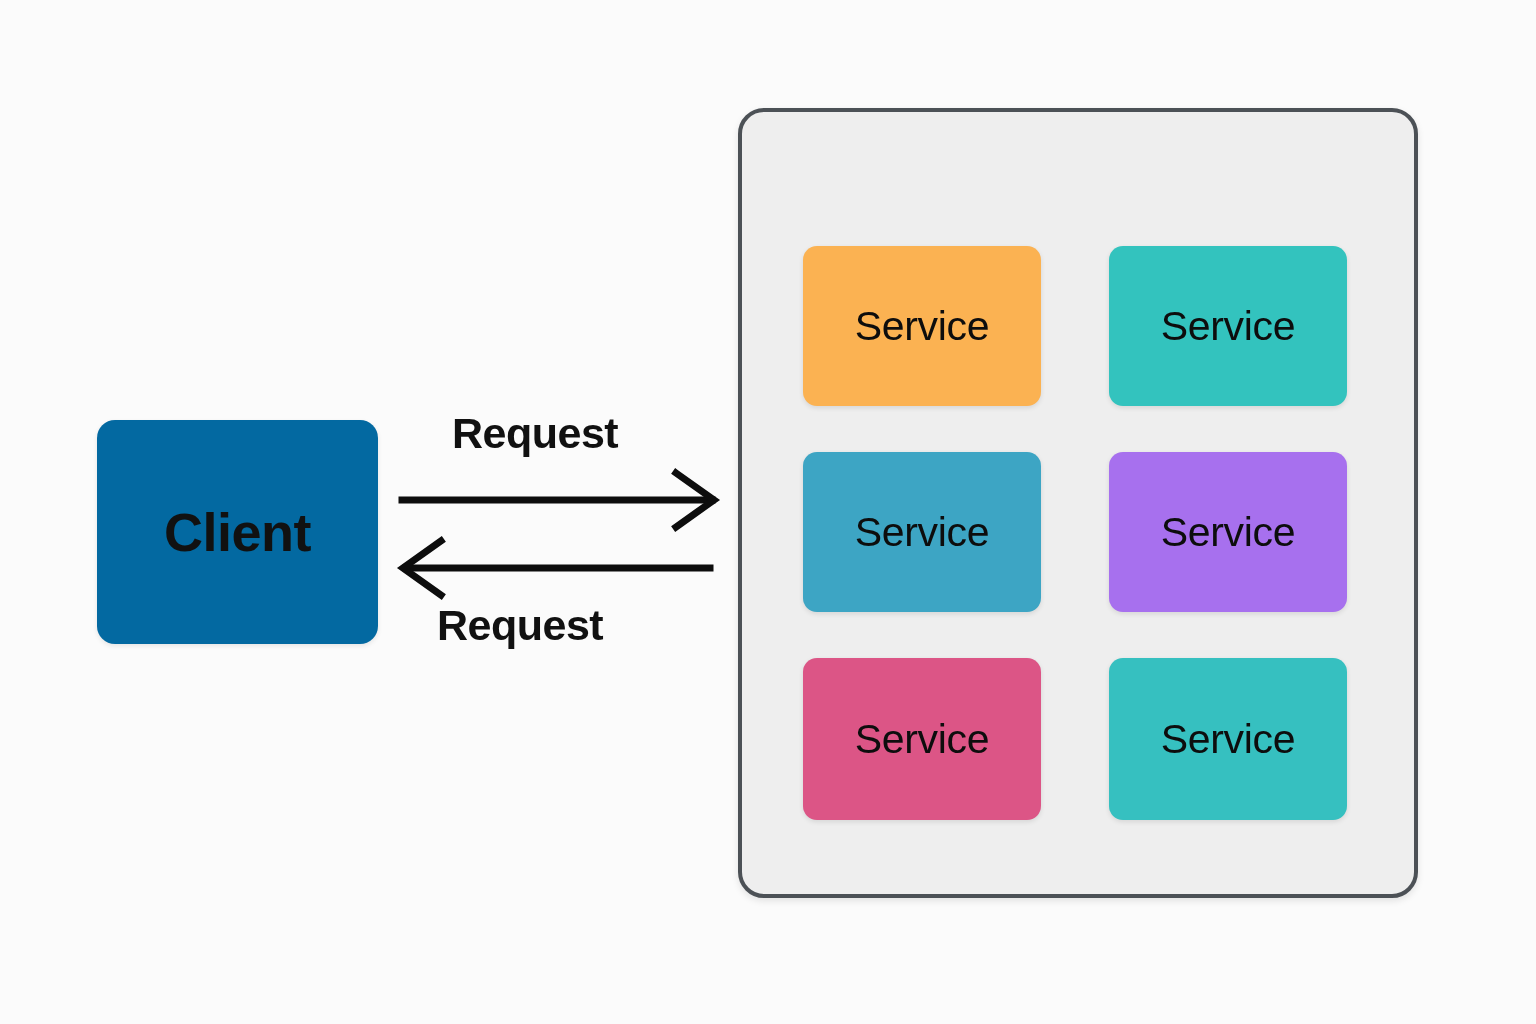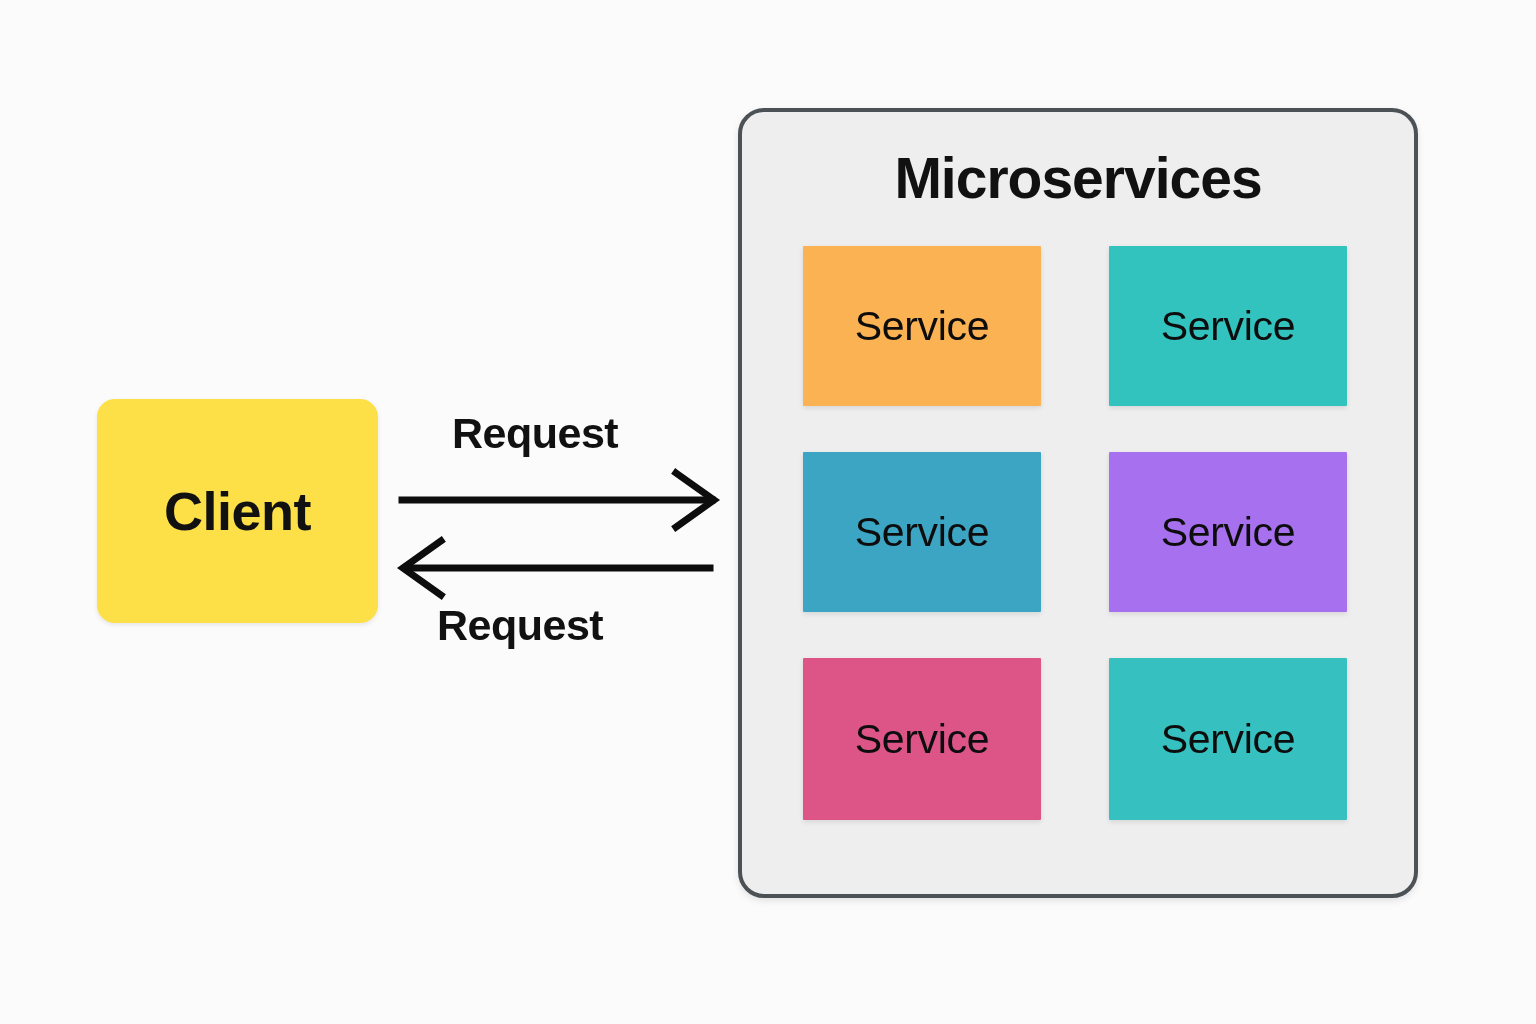--- a/index.html
+++ b/index.html
@@ -99,59 +99,58 @@
     left: 61px;
     top: 134px;
     width: 550px;
     display: grid;
     grid-template-columns: 238px 238px;
     grid-template-rows: 160px 160px 162px;
     column-gap: 68px;
     row-gap: 46px;
   }
   .service-tile {
-    border-radius: 1px;
+    border-radius: 14px;
     box-shadow: 0 2px 5px rgba(0,0,0,0.10);
     display: flex;
     align-items: center;
     justify-content: center;
   }
   .service-label {
     font-size: 41px;
     font-weight: normal;
     color: #0d0d0d;
     letter-spacing: -0.3px;
     line-height: 1;
   }
 </style>
 </head>
 <body>
 
 <div id="canvas" style="background: rgb(251, 251, 251);">
 
-  <div class="client-box" style="background: #fde047;">
+  <div class="client-box" style="background: #0369a1; margin-top: 21px;">
     <span class="client-label">Client</span>
   </div>
 
   <svg class="arrow-layer" viewBox="0 0 1536 1024" width="1536" height="1024">
     <g stroke="#0d0d0d" stroke-width="7" fill="none" stroke-linecap="square" stroke-linejoin="miter">
       <line x1="402" y1="500" x2="712" y2="500"></line>
       <polyline points="676,473 714,500 676,527"></polyline>
     </g>
     <g stroke="#0d0d0d" stroke-width="7" fill="none" stroke-linecap="square" stroke-linejoin="miter">
       <line x1="406" y1="568" x2="710" y2="568"></line>
       <polyline points="441,541 403,568 441,595"></polyline>
     </g>
   </svg>
 
   <div class="flow-label label-request">Request</div>
   <div class="flow-label label-response">Request</div>
 
   <div class="ms-container" style="background: rgb(238, 238, 238); border-color: rgb(76, 81, 86);">
-    <div class="ms-title">Microservices</div>
     <div class="ms-grid">
       <div class="service-tile" style="background: rgb(251, 178, 82);">
         <span class="service-label">Service</span>
       </div>
       <div class="service-tile" style="background: rgb(51, 195, 190);">
         <span class="service-label">Service</span>
       </div>
       <div class="service-tile" style="background: rgb(61, 165, 196);">
         <span class="service-label">Service</span>
       </div>

